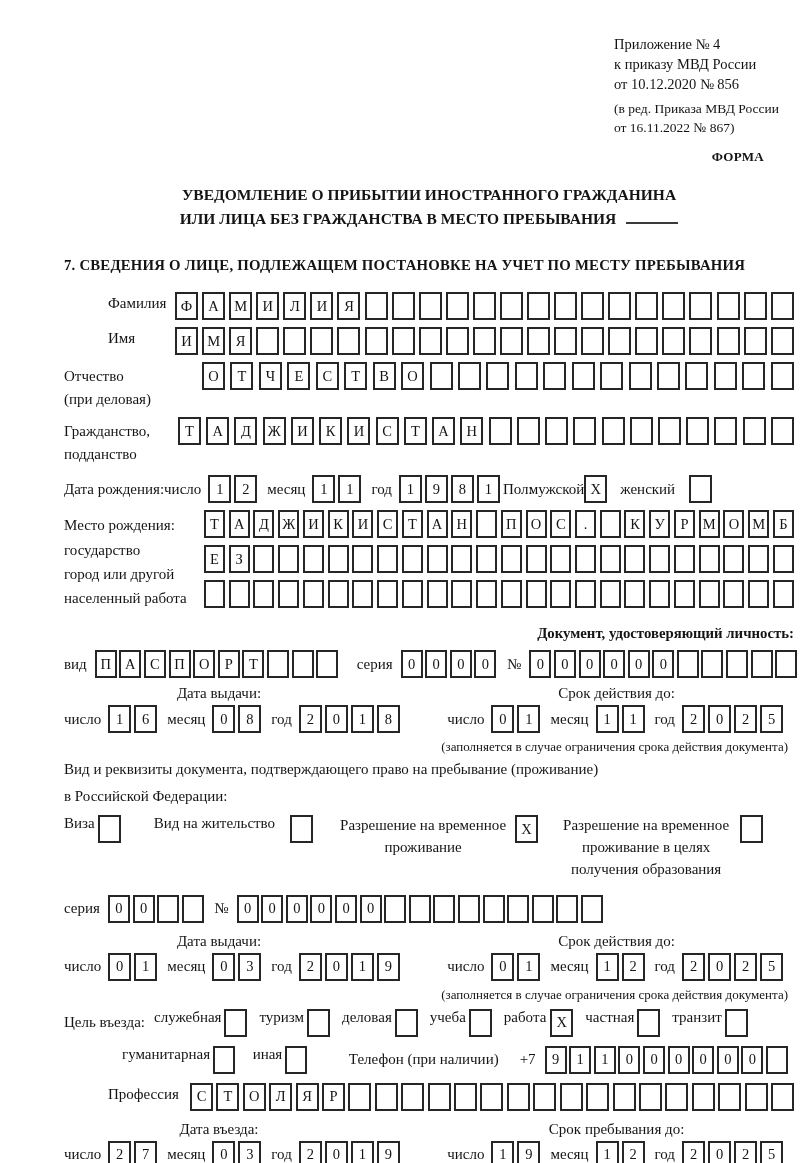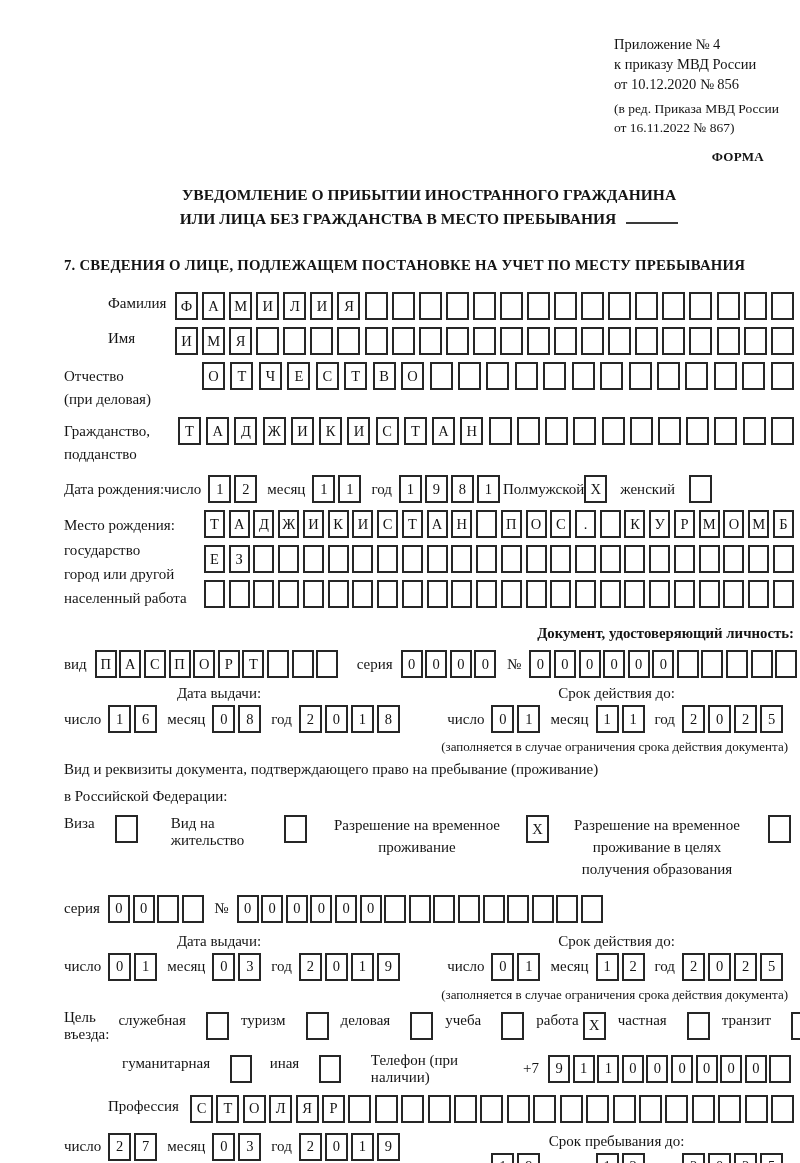--- a/index.html
+++ b/index.html
@@ -40,21 +40,21 @@
   .dates-row.with-note{padding-bottom:22px;}
   .dcol{display:flex;flex-direction:column;}
   .dcol-l{width:392px;}
   .dhead{text-align:center;font-size:15px;margin-bottom:3px;}
   .dhead-l{width:310px;}
   .dateline{display:flex;align-items:center;gap:7px;}
   .dnote{position:absolute;right:6px;bottom:0;font-size:13px;white-space:nowrap;}
 
   .text-line{margin:4px 0 10px 0;}
   .permit-row{display:flex;align-items:flex-start;gap:10px;margin:6px 0 14px 0;}
-  .p-item{display:flex;align-items:flex-start;gap:20px;}
+  .p-item{display:flex;align-items:flex-start;gap:3px;}
   .p-multi{text-align:center;line-height:1.45;}
   .purpose-row{display:flex;align-items:center;gap:9px;margin-bottom:9px;flex-wrap:nowrap;}
   .indent{margin-left:58px;}
   .gap-l{margin-left:26px;}
   .cellrows .cells{margin-bottom:7px;}
 </style>
 </head>
 <body>
 
 <div class="page">
@@ -567,21 +567,21 @@
           <span class="cells">
             <span class="cell"></span>
           </span>
         </span>
       <span class="p-item" style="margin-left:6px">
           <span>иная</span>
           <span class="cells">
             <span class="cell"></span>
           </span>
         </span>
-      <span style="margin-left:18px">Телефон (при наличии)</span>
+      <span style="margin-left:30px">Телефон (при наличии)</span>
       <span style="margin-left:12px">+7</span>
       <span class="cells">
           <span class="cell">9</span>
           <span class="cell">1</span>
           <span class="cell">1</span>
           <span class="cell">0</span>
           <span class="cell">0</span>
           <span class="cell">0</span>
           <span class="cell">0</span>
           <span class="cell">0</span>
@@ -614,20 +614,21 @@
           <span class="cell"></span>
           <span class="cell"></span>
           <span class="cell"></span>
           <span class="cell"></span>
           <span class="cell"></span>
         </div>
     </div>
 
     <div class="dates-row" style="margin-top:10px">
       <div class="dcol dcol-l">
+        <div class="dhead dhead-l">Дата въезда:</div>
         <div class="dateline">
             <span>число</span>
             <span class="cells">
               <span class="cell">2</span>
               <span class="cell">7</span>
             </span>
             <span>месяц</span>
             <span class="cells">
               <span class="cell">0</span>
               <span class="cell">3</span>

